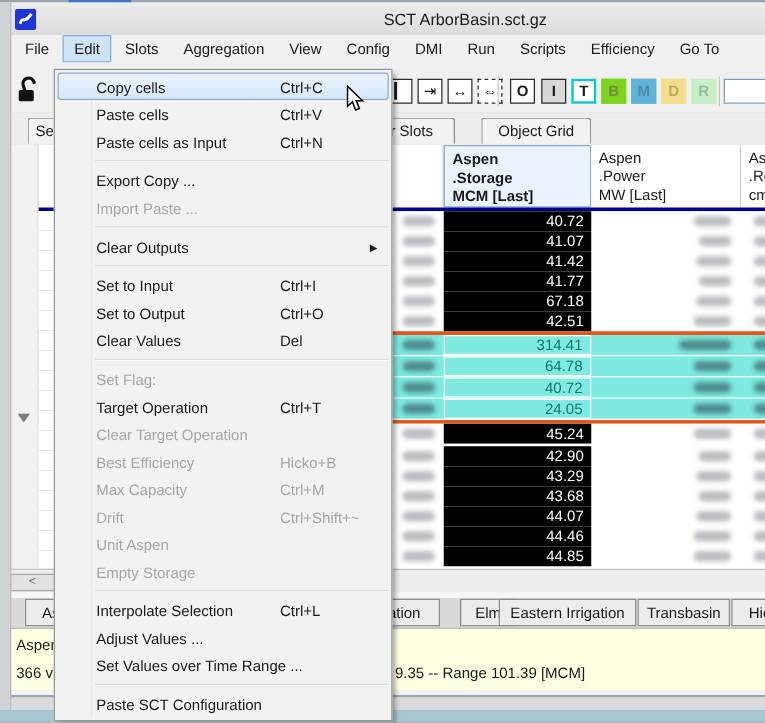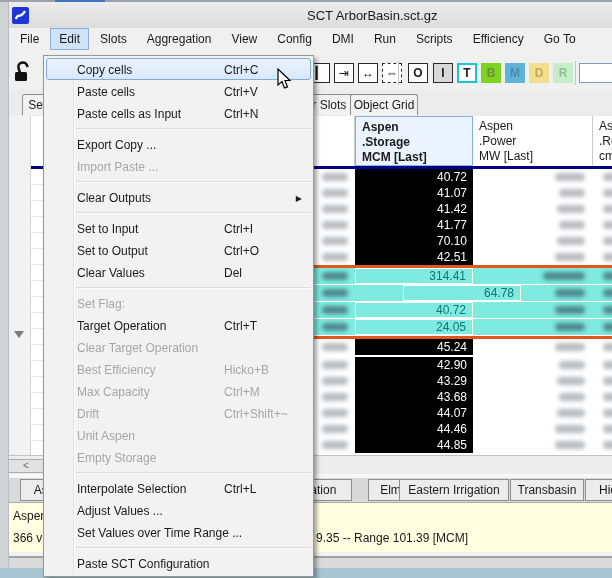--- a/index.html
+++ b/index.html
@@ -140,21 +140,21 @@
         <div class="flag-btn" style="left: 521px; background: rgb(242, 222, 142); border: 1px solid rgb(242, 222, 142); color: rgb(191, 168, 95);">D</div>
         <div class="flag-btn" style="left: 545px; background: rgb(198, 239, 201); border: 1px solid rgb(198, 239, 201); color: rgb(146, 189, 150);">R</div>
       </div>
     <div class="vsep" style="left:567px"></div>
     <input class="tb-field" value="" style="">
   </div>
 
   <div class="toptabs" id="toptabs">
       <div class="tab" style="left: 14px; width: 34px;">Seri</div>
       <div class="tab" style="left: 280px; width: 76px;">er Slots</div>
-      <div class="tab" style="left: 342px; width: 68px;">Object Grid</div>
+      <div class="tab" style="left: 377px; width: 88px;">Object Grid</div>
     </div>
 
   <div class="tablewrap">
     <div class="gutter">
       <div class="tri"></div>
     </div>
     <div id="headers">
         <div class="hdr-cell" style="left: 23px; width: 324px;"></div>
         <div class="hdr-cell sel" style="left: 347px; width: 118px;">
           <div>Aspen</div>
@@ -219,21 +219,21 @@
             <div class="blob" style="right: 8px; width: 26px;"></div>
           </div>
           <div class="cell c-v3">
             <div class="blob" style="left: 10px; width: 34px;"></div>
           </div>
         </div>
         <div class="trow z-black" style="height: 16px;">
           <div class="cell c-ts">
             <div class="blob" style="right: 7px; width: 26px;"></div>
           </div>
-          <div class="cell c-v1" style="line-height: 16px;">70.10</div>
+          <div class="cell c-v1" style="line-height: 16px;">67.18</div>
           <div class="cell c-v2">
             <div class="blob" style="right: 8px; width: 28px;"></div>
           </div>
           <div class="cell c-v3">
             <div class="blob" style="left: 10px; width: 34px;"></div>
           </div>
         </div>
         <div class="trow z-black" style="height: 16px;">
           <div class="cell c-ts">
             <div class="blob" style="right: 7px; width: 26px;"></div>
@@ -256,21 +256,21 @@
             <div class="blob" style="right: 8px; width: 42px;"></div>
           </div>
           <div class="cell c-v3">
             <div class="blob" style="left: 10px; width: 34px;"></div>
           </div>
         </div>
         <div class="trow z-cyan" style="height: 17px;">
           <div class="cell c-ts">
             <div class="blob" style="right: 7px; width: 26px;"></div>
           </div>
-          <div class="cell c-v1" style="line-height: 15px; margin-left: 48px;">64.78</div>
+          <div class="cell c-v1" style="line-height: 15px;">64.78</div>
           <div class="cell c-v2">
             <div class="blob" style="right: 8px; width: 30px;"></div>
           </div>
           <div class="cell c-v3">
             <div class="blob" style="left: 10px; width: 34px;"></div>
           </div>
         </div>
         <div class="trow z-cyan" style="height: 17px;">
           <div class="cell c-ts">
             <div class="blob" style="right: 7px; width: 26px;"></div>

